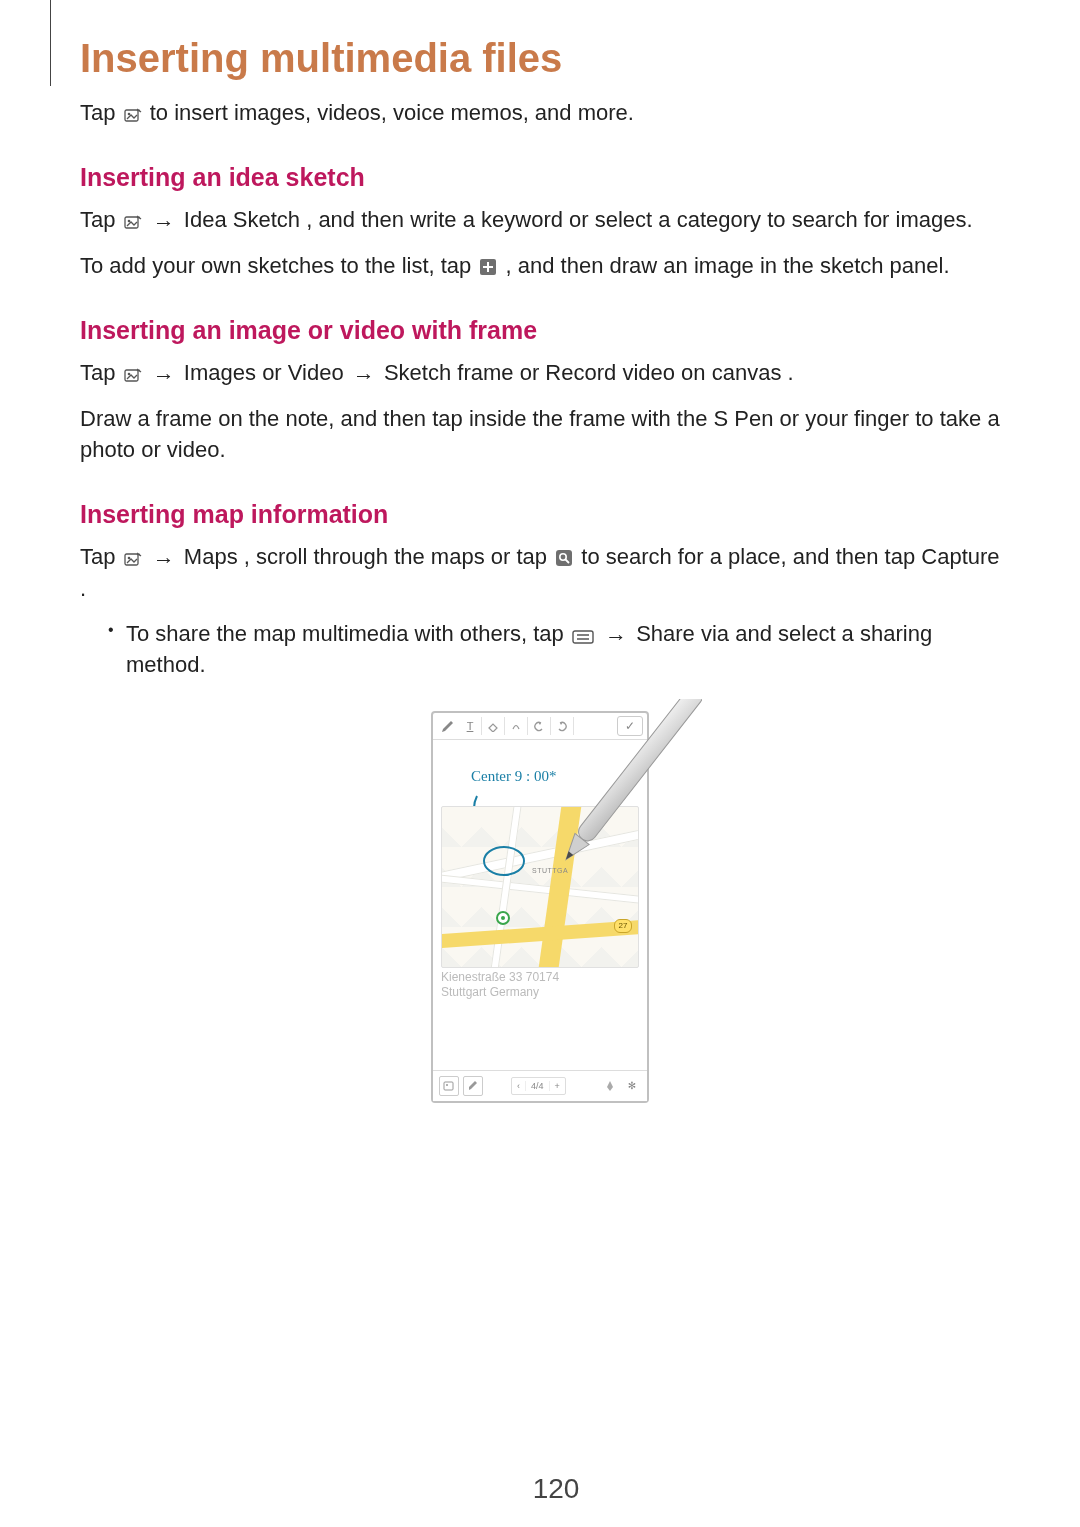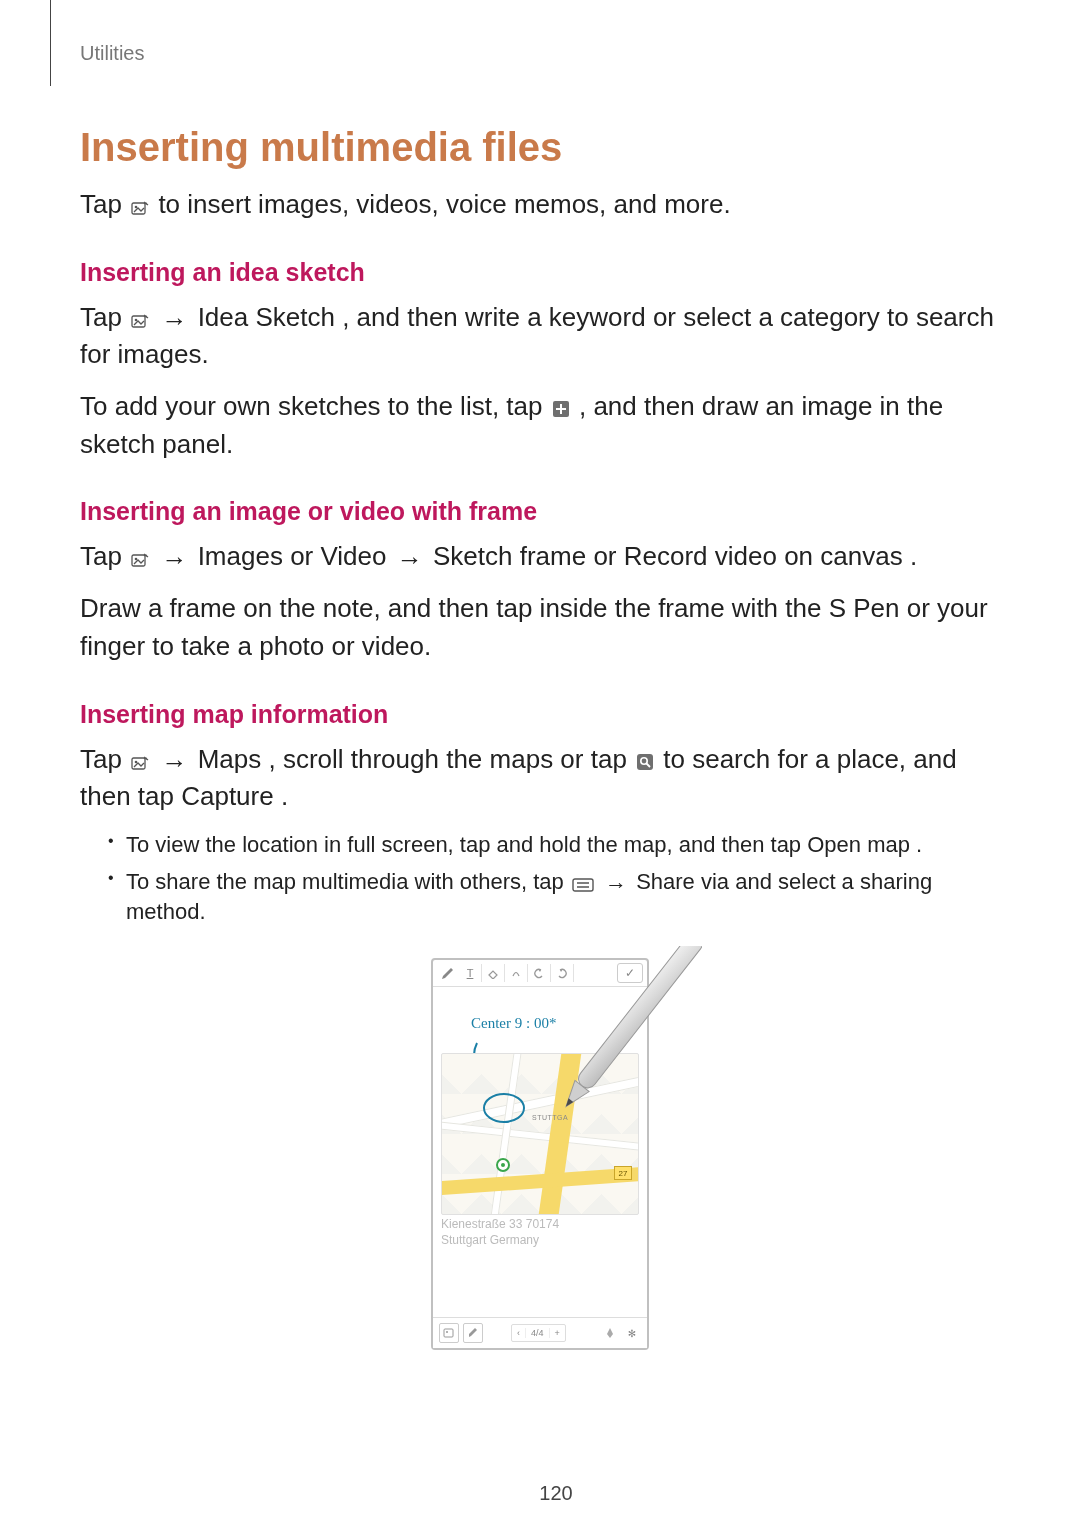--- a/index.html
+++ b/index.html
@@ -31,21 +31,21 @@
     margin-top: 6px;
     font-weight: 400;
   }
   h1.sec-title {
     color: #c97a4a;
     font-size: 40px;
     font-weight: 700;
     margin: 0 0 16px 0;
   }
   p.body {
-    font-size: 26px;
+    font-size: 22px;
     line-height: 1.45;
     margin: 0 0 14px 0;
   }
   h2.subsec {
     font-size: 25px;
     font-weight: 700;
     color: #be185d;
     margin: 34px 0 12px 0;
   }
   ul.bullets {
@@ -178,21 +178,21 @@
   .road-w.c { left: 60px; top: -10px; width: 6px; height: 180px; transform: rotate(8deg); }
   .map-badge {
     position: absolute;
     right: 6px; bottom: 34px;
     width: 16px; height: 12px;
     background: #ffe06a;
     border: 1px solid #c9a52a;
     font-size: 8px;
     display: flex; align-items: center; justify-content: center;
     color: #6a5500;
-    border-radius: 0;
+    border-radius: 6px;
   }
   .map-marker {
     position: absolute;
     left: 54px; top: 104px;
     width: 14px; height: 14px;
     border-radius: 50%;
     background: #fff;
     border: 2px solid #3aa64c;
     box-sizing: border-box;
   }
@@ -261,31 +261,30 @@
     width: 180px;
     height: 200px;
     pointer-events: none;
   }
 
   .page-number {
     position: absolute;
     left: 0; right: 0;
     bottom: 22px;
     text-align: center;
-    font-size: 20px;
+    font-size: 28px;
     color: #444;
     padding-left: 32px;
   }
 </style>
 </head>
 <body>
 
 <div class="page">
   <div class="margin-rule"></div>
-  <div class="running-head">Utilities</div>
 
   <h1 class="sec-title">Inserting multimedia files</h1>
 
   <p class="body">
     <span>Tap </span>
     <span class="inline-icon">
       <svg width="18" height="16" viewBox="0 0 18 16">
           <rect x="1" y="3" width="13" height="11" rx="1.5" fill="none" stroke="#555" stroke-width="1.3"></rect>
           <circle cx="5" cy="7" r="1.3" fill="#555"></circle>
           <path d="M3 12 L7 8 L10 11 L13 8" fill="none" stroke="#555" stroke-width="1.3"></path>
@@ -368,25 +367,20 @@
           <circle cx="8" cy="8" r="3.2" fill="none" stroke="#fff" stroke-width="1.6"></circle>
           <path d="M10.5 10.5 L14 14" stroke="#fff" stroke-width="1.8"></path>
         </svg>
     </span>
     <span> to search for a place, and then tap </span>
     <span class="bold">Capture</span>
     <span>.</span>
   </p>
 
   <ul class="bullets">
-    <li>
-      <span>To view the location in full screen, tap and hold the map, and then tap </span>
-      <span class="bold">Open map</span>
-      <span>.</span>
-    </li>
     <li>
       <span>To share the map multimedia with others, tap </span>
       <span class="inline-icon">
         <svg width="22" height="14" viewBox="0 0 22 14">
             <rect x="1" y="1" width="20" height="12" rx="2" fill="none" stroke="#555" stroke-width="1.4"></rect>
             <path d="M5 5 H17 M5 9 H17" stroke="#555" stroke-width="1.4"></path>
           </svg>
       </span>
       <span class="arrow"> → </span>
       <span class="bold">Share via</span>

